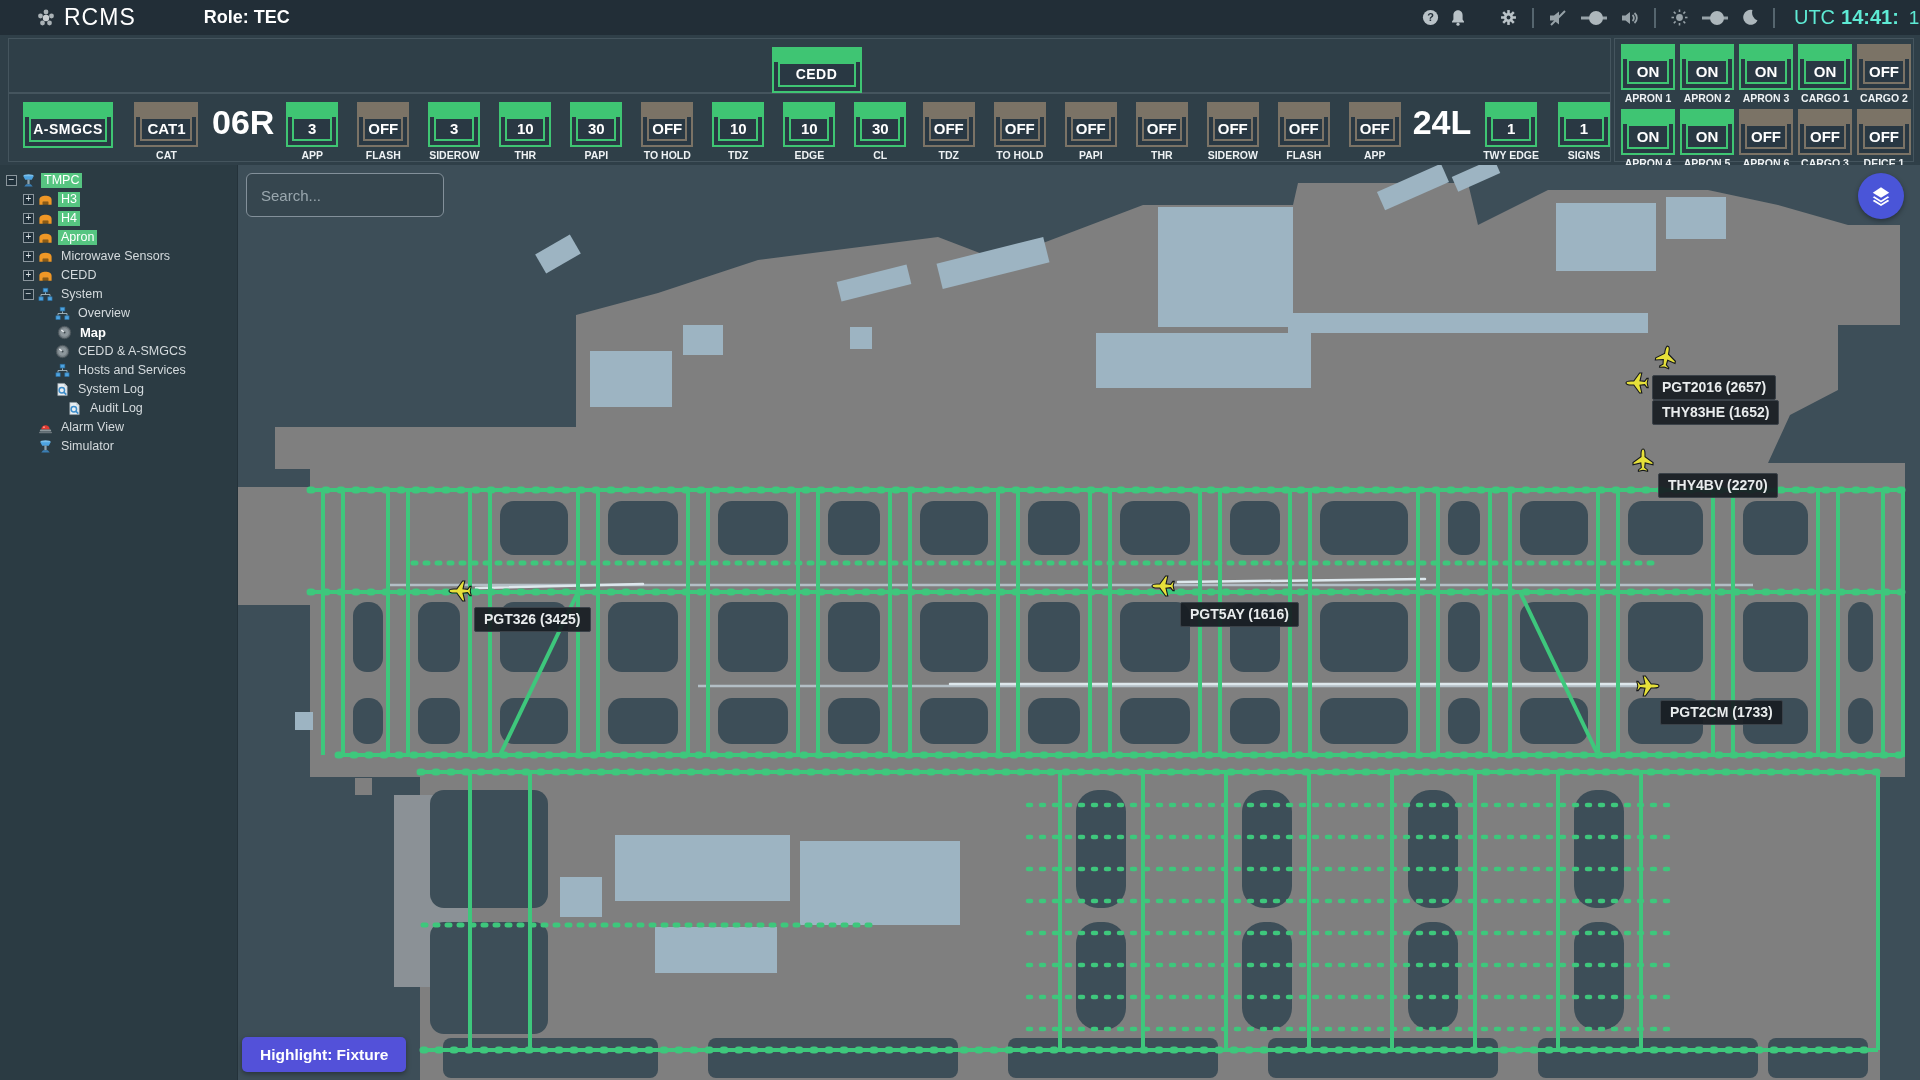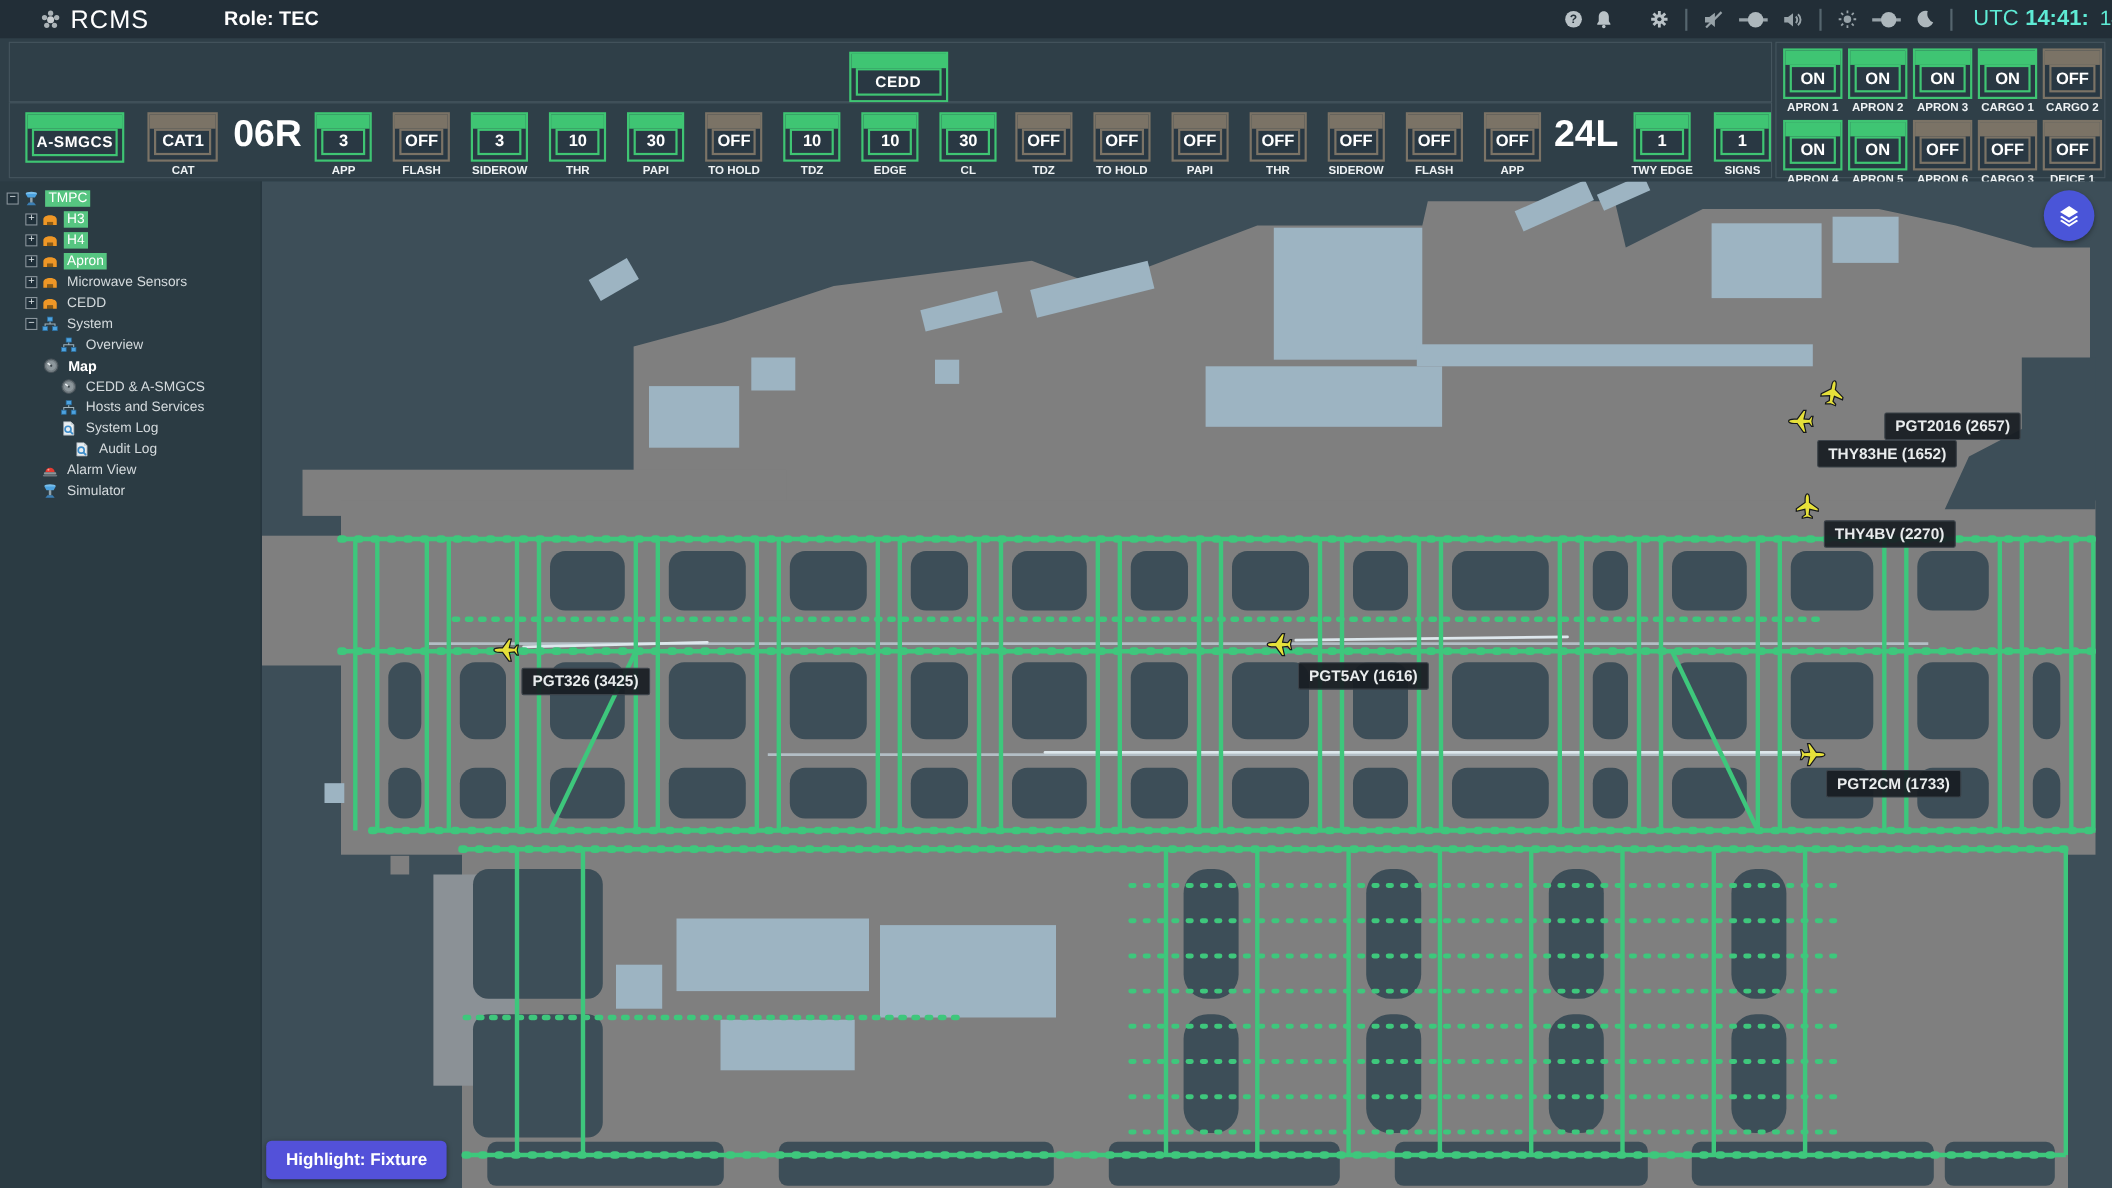--- a/index.html
+++ b/index.html
@@ -477,21 +477,21 @@
           <span class="ticon">
             <svg viewBox="0 0 16 16" width="15" height="15">
               <path d="M8 5.5v2.5M3.2 10.5V8h9.6v2.5" stroke="#9fb3bd" stroke-width="1" fill="none"></path>
               <rect x="5.5" y="1.3" width="5" height="4" fill="#4da3e0" stroke="#2a6d9e" stroke-width=".7"></rect>
               <rect x="1" y="10.5" width="4.5" height="4" fill="#4da3e0" stroke="#2a6d9e" stroke-width=".7"></rect>
               <rect x="10.5" y="10.5" width="4.5" height="4" fill="#4da3e0" stroke="#2a6d9e" stroke-width=".7"></rect>
             </svg>
           </span>
           <span class="tlabel">Overview</span>
         </div>
-        <div class="trow" style="padding-left: 24px;">
+        <div class="trow" style="padding-left: 42px;">
           <span class="exp hid"></span>
           <span class="ticon">
             <svg viewBox="0 0 16 16" width="15" height="15">
               <circle cx="8" cy="8" r="6.6" fill="#737d82" stroke="#49535a" stroke-width="1"></circle>
               <circle cx="8" cy="8" r="4.6" fill="#8d979c"></circle>
               <path d="M8 8L4.6 5.4" stroke="#eef3f5" stroke-width="1.4"></path>
               <circle cx="8" cy="8" r="1.1" fill="#3a444a"></circle>
             </svg>
           </span>
           <span class="tlabel bold">Map</span>
@@ -751,21 +751,21 @@
           <line x1="790" y1="864" x2="1430" y2="864" stroke="#3ec77c" stroke-width="4.5" stroke-dasharray="3 10" stroke-linecap="round"></line>
           <line x1="262" y1="590" x2="340" y2="427" stroke="#3ec77c" stroke-width="4"></line>
           <line x1="1282" y1="427" x2="1360" y2="590" stroke="#3ec77c" stroke-width="4"></line>
         </g>
     </svg>
 
     <div id="aircraft-layer">
         <div class="plane" style="left: 1428px; top: 192px; transform: translate(-50%, -50%) rotate(10deg);"><svg width="26" height="26" viewBox="-13 -13 26 26">
             <path d="M0,-11 C1.2,-11 2,-9 2,-6 L2,-3.2 L10,2.6 L10,4.8 L2.2,3 L1.7,7.6 L4.6,9.9 L4.6,11.2 L0,10.2 L-4.6,11.2 L-4.6,9.9 L-1.7,7.6 L-2.2,3 L-10,4.8 L-10,2.6 L-2,-3.2 L-2,-6 C-2,-9 -1.2,-11 0,-11 Z" fill="#e6e03a" stroke="#15181c" stroke-width="1.1"></path>
           </svg></div>
-        <div class="ac-label" style="left: 1475px; top: 210px;">PGT2016 (2657)</div>
+        <div class="ac-label" style="left: 1414px; top: 210px;">PGT2016 (2657)</div>
         <div class="plane" style="left: 1399px; top: 218px; transform: translate(-50%, -50%) rotate(270deg);"><svg width="26" height="26" viewBox="-13 -13 26 26">
             <path d="M0,-11 C1.2,-11 2,-9 2,-6 L2,-3.2 L10,2.6 L10,4.8 L2.2,3 L1.7,7.6 L4.6,9.9 L4.6,11.2 L0,10.2 L-4.6,11.2 L-4.6,9.9 L-1.7,7.6 L-2.2,3 L-10,4.8 L-10,2.6 L-2,-3.2 L-2,-6 C-2,-9 -1.2,-11 0,-11 Z" fill="#e6e03a" stroke="#15181c" stroke-width="1.1"></path>
           </svg></div>
         <div class="ac-label" style="left: 1414px; top: 235px;">THY83HE (1652)</div>
         <div class="plane" style="left: 1405px; top: 295px; transform: translate(-50%, -50%) rotate(0deg);"><svg width="26" height="26" viewBox="-13 -13 26 26">
             <path d="M0,-11 C1.2,-11 2,-9 2,-6 L2,-3.2 L10,2.6 L10,4.8 L2.2,3 L1.7,7.6 L4.6,9.9 L4.6,11.2 L0,10.2 L-4.6,11.2 L-4.6,9.9 L-1.7,7.6 L-2.2,3 L-10,4.8 L-10,2.6 L-2,-3.2 L-2,-6 C-2,-9 -1.2,-11 0,-11 Z" fill="#e6e03a" stroke="#15181c" stroke-width="1.1"></path>
           </svg></div>
         <div class="ac-label" style="left: 1420px; top: 308px;">THY4BV (2270)</div>
         <div class="plane" style="left: 222px; top: 426px; transform: translate(-50%, -50%) rotate(270deg);"><svg width="26" height="26" viewBox="-13 -13 26 26">
             <path d="M0,-11 C1.2,-11 2,-9 2,-6 L2,-3.2 L10,2.6 L10,4.8 L2.2,3 L1.7,7.6 L4.6,9.9 L4.6,11.2 L0,10.2 L-4.6,11.2 L-4.6,9.9 L-1.7,7.6 L-2.2,3 L-10,4.8 L-10,2.6 L-2,-3.2 L-2,-6 C-2,-9 -1.2,-11 0,-11 Z" fill="#e6e03a" stroke="#15181c" stroke-width="1.1"></path>
@@ -774,20 +774,21 @@
         <div class="plane" style="left: 925px; top: 421px; transform: translate(-50%, -50%) rotate(270deg);"><svg width="26" height="26" viewBox="-13 -13 26 26">
             <path d="M0,-11 C1.2,-11 2,-9 2,-6 L2,-3.2 L10,2.6 L10,4.8 L2.2,3 L1.7,7.6 L4.6,9.9 L4.6,11.2 L0,10.2 L-4.6,11.2 L-4.6,9.9 L-1.7,7.6 L-2.2,3 L-10,4.8 L-10,2.6 L-2,-3.2 L-2,-6 C-2,-9 -1.2,-11 0,-11 Z" fill="#e6e03a" stroke="#15181c" stroke-width="1.1"></path>
           </svg></div>
         <div class="ac-label" style="left: 942px; top: 437px;">PGT5AY (1616)</div>
         <div class="plane" style="left: 1410px; top: 521px; transform: translate(-50%, -50%) rotate(90deg);"><svg width="26" height="26" viewBox="-13 -13 26 26">
             <path d="M0,-11 C1.2,-11 2,-9 2,-6 L2,-3.2 L10,2.6 L10,4.8 L2.2,3 L1.7,7.6 L4.6,9.9 L4.6,11.2 L0,10.2 L-4.6,11.2 L-4.6,9.9 L-1.7,7.6 L-2.2,3 L-10,4.8 L-10,2.6 L-2,-3.2 L-2,-6 C-2,-9 -1.2,-11 0,-11 Z" fill="#e6e03a" stroke="#15181c" stroke-width="1.1"></path>
           </svg></div>
         <div class="ac-label" style="left: 1422px; top: 535px;">PGT2CM (1733)</div>
       </div>
 
+    <input id="map-search" type="text" placeholder="Search..." style="">
     <button id="layers-btn">
       <svg width="22" height="22" viewBox="0 0 24 24">
         <path d="M12 2.5 L21 8.5 L12 14 L3 8.5 Z" fill="#fff"></path>
         <path d="M4.7 12.2 L12 16.8 L19.3 12.2 L21 13.4 L12 19 L3 13.4 Z" fill="#fff"></path>
         <path d="M4.7 16.2 L12 20.8 L19.3 16.2 L21 17.4 L12 23 L3 17.4 Z" fill="#fff"></path>
       </svg>
     </button>
     <button id="highlight-btn">Highlight: Fixture</button>
   </div>
 

